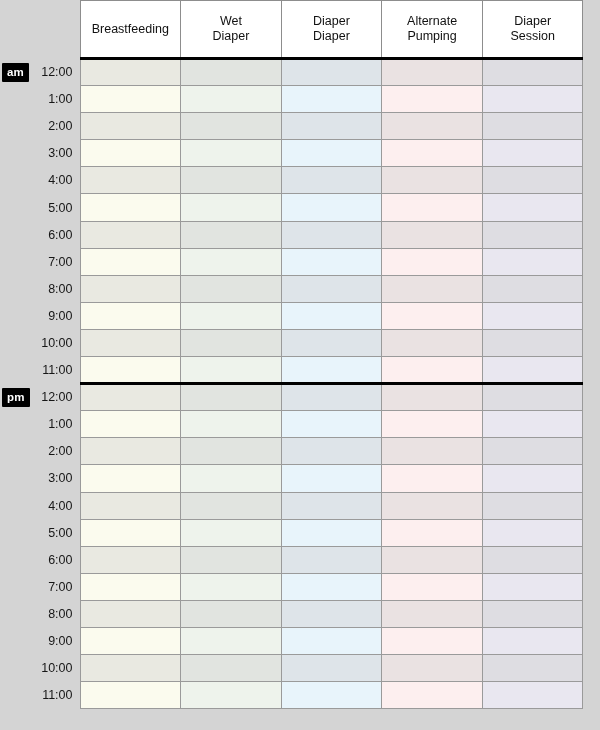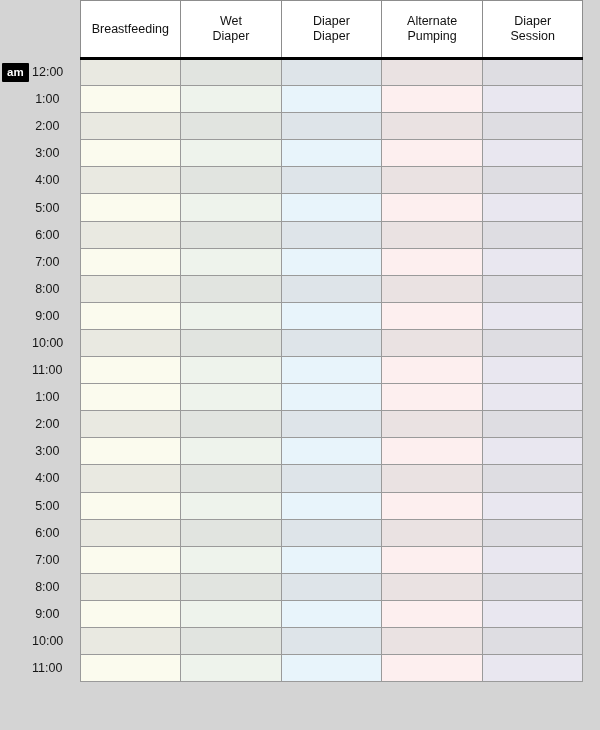--- a/index.html
+++ b/index.html
@@ -60,21 +60,21 @@
     border: none;
     text-align: left;
     padding: 0;
     vertical-align: middle;
     width: 32px;
   }
   td.time-cell {
     background: #d4d4d4;
     border: none;
     text-align: right;
-    padding-right: 20px;
+    padding-right: 7px;
     font-size: 12.5px;
     color: #161616;
     vertical-align: middle;
     white-space: nowrap;
   }
   .ampm-badge {
     display: inline-block;
     background: #000000;
     color: #ffffff;
     font-size: 11.5px;
@@ -236,20 +236,29 @@
         </tr>
         <tr>
           <td class="ampm-cell"><span class="ampm-badge hidden">am</span></td>
           <td class="time-cell">11:00</td>
           <td class="data-cell" style="background: rgb(251, 251, 238);"></td>
           <td class="data-cell" style="background: rgb(238, 243, 236);"></td>
           <td class="data-cell" style="background: rgb(232, 244, 251);"></td>
           <td class="data-cell" style="background: rgb(253, 239, 239);"></td>
           <td class="data-cell" style="background: rgb(233, 231, 240);"></td>
         </tr>
+        <tr class="heavy-top">
+          <td class="ampm-cell"><span class="ampm-badge">pm</span></td>
+          <td class="time-cell">12:00</td>
+          <td class="data-cell" style="background: rgb(233, 233, 225);"></td>
+          <td class="data-cell" style="background: rgb(225, 228, 224);"></td>
+          <td class="data-cell" style="background: rgb(222, 228, 233);"></td>
+          <td class="data-cell" style="background: rgb(234, 226, 226);"></td>
+          <td class="data-cell" style="background: rgb(222, 221, 226);"></td>
+        </tr>
         <tr>
           <td class="ampm-cell"><span class="ampm-badge hidden">am</span></td>
           <td class="time-cell">1:00</td>
           <td class="data-cell" style="background: rgb(251, 251, 238);"></td>
           <td class="data-cell" style="background: rgb(238, 243, 236);"></td>
           <td class="data-cell" style="background: rgb(232, 244, 251);"></td>
           <td class="data-cell" style="background: rgb(253, 239, 239);"></td>
           <td class="data-cell" style="background: rgb(233, 231, 240);"></td>
         </tr>
         <tr>

